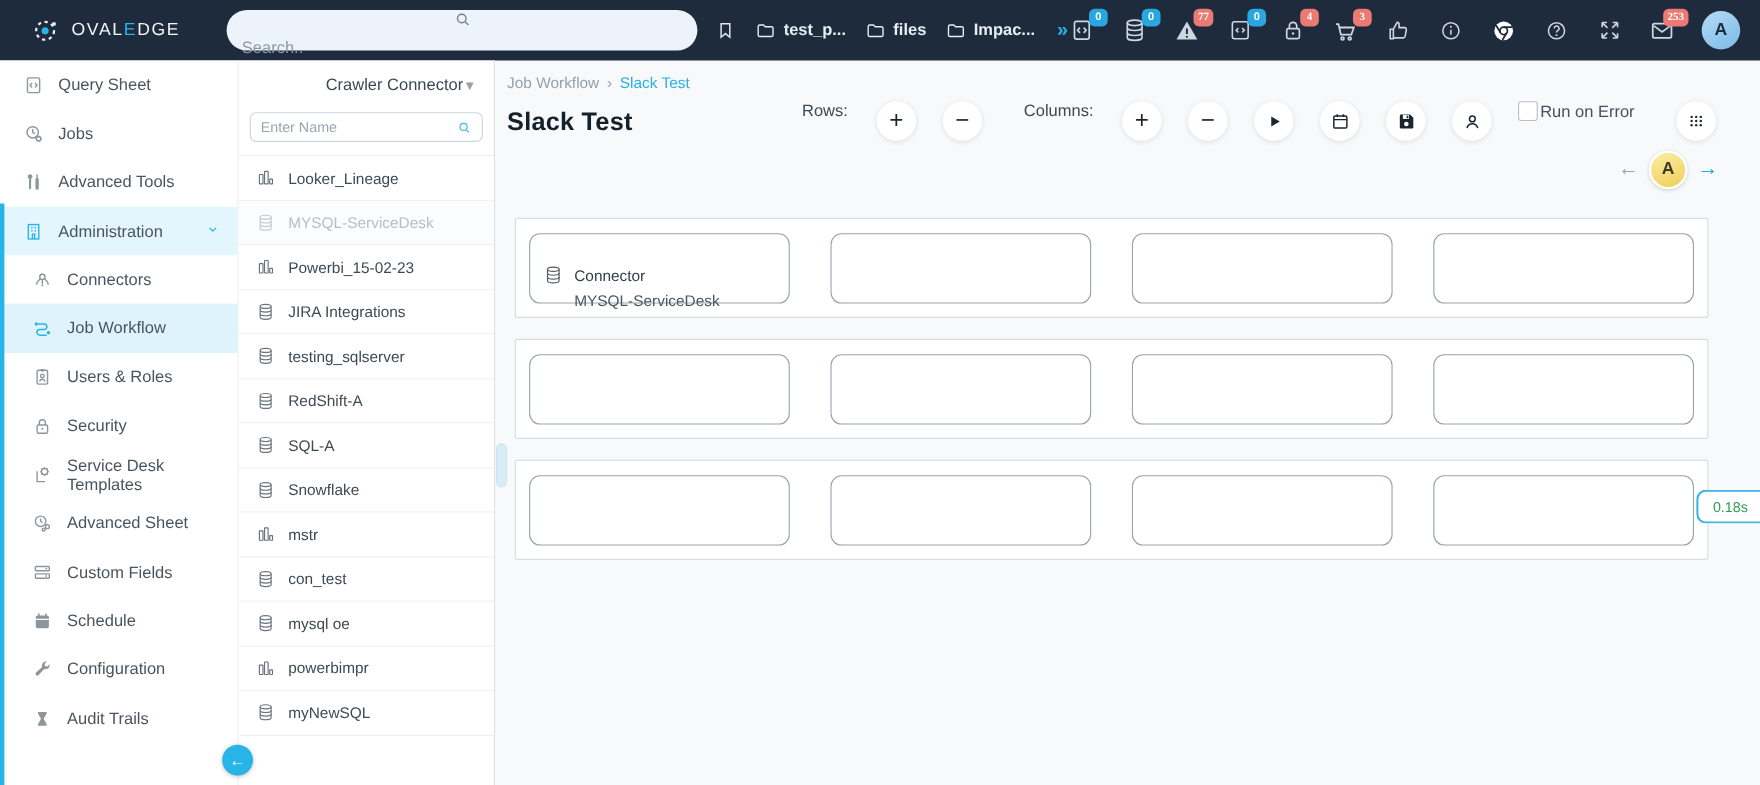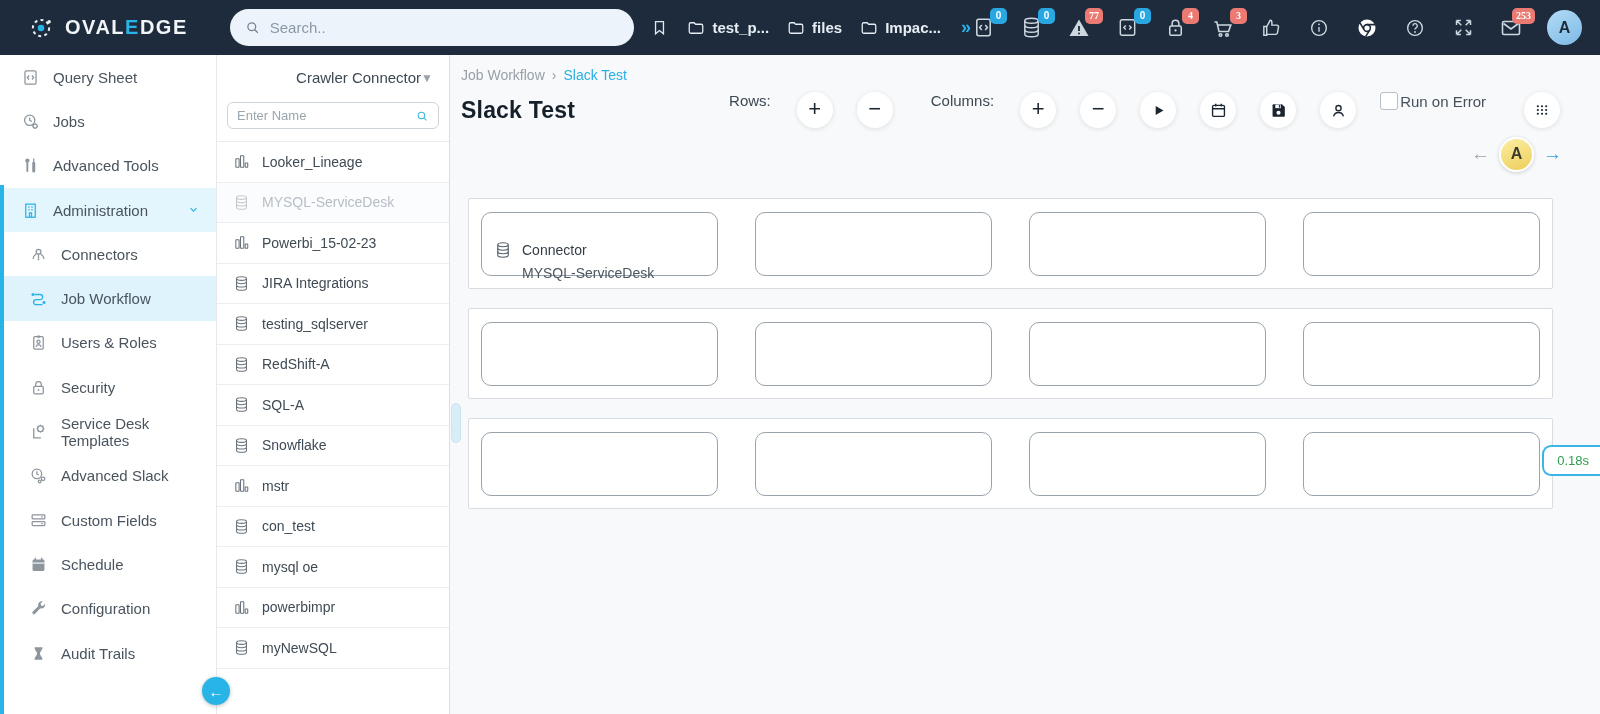--- a/index.html
+++ b/index.html
@@ -3,23 +3,23 @@
 <meta charset="utf-8">
 <style>
   * { margin:0; padding:0; box-sizing:border-box; }
   html,body { width:1600px; height:714px; overflow:hidden; }
   body { font-family:"Liberation Sans", sans-serif; background:#f7f9fa; position:relative; color:#3c4852; }
 
   
   .navbar { height:55px; background:#1e2b3c; display:flex; align-items:center; padding:0 18px 0 26px; }
   .brand { display:flex; align-items:center; gap:9px; margin-right:42px; }
   .brand-mark { width:30px; height:30px; position:relative; }
-  .brand-text { font-size:20px; font-weight:700; letter-spacing:1.5px; color:#f2f5f8; }
+  .brand-text { font-size:16px; font-weight:400; letter-spacing:1.5px; color:#f2f5f8; }
   .brand-text .accent { color:#29b4e8; }
-  .nav-search { width:480px; height:37px; background:#edf3fa; border-radius:19px; display:flex; align-items:center; padding:0 14px; gap:9px; }
+  .nav-search { width:480px; height:37px; background:#edf3fa; border-radius:19px; display:flex; align-items:center; padding:0 14px; gap:9px;flex-direction:column; }
   .nav-search input { border:none; outline:none; background:transparent; font-size:15px; color:#45505c; width:100%; font-family:"Liberation Sans",sans-serif; }
   .nav-search input::placeholder { color:#8b98a7; }
   .nav-tabs { display:flex; align-items:center; gap:18px; margin-left:16px; color:#dfe7ee; }
   .nav-tab { display:flex; align-items:center; gap:7px; font-size:15px; font-weight:600; color:#e6edf3; cursor:pointer; white-space:nowrap; }
   .more-chev { color:#29b4e8; font-size:18px; font-weight:700; margin-left:2px; }
   .nav-icons { display:flex; align-items:center; margin-left:auto; gap:24px; }
   .nav-ic { position:relative; color:#cdd7e0; width:24px; height:24px; display:flex; align-items:center; justify-content:center; cursor:pointer; }
   .badge { position:absolute; top:-8px; right:-12px; min-width:17px; height:16px; border-radius:5px; color:#fff; font-size:10px; font-weight:700; display:flex; align-items:center; justify-content:center; padding:0 4px; }
   .badge.blue { background:#2aa7e0; }
   .badge.red { background:#ea7a72;font-family:Liberation Serif, serif; }
@@ -445,21 +445,21 @@
           </svg>
         </span>
       <span>Service Desk Templates</span>
     </div>
     <div class="s-item sub">
       <span class="s-icon">
           <svg width="19" height="19">
             <use href="#i-adv-jobs"></use>
           </svg>
         </span>
-      <span>Advanced Slack</span>
+      <span>Advanced Sheet</span>
     </div>
     <div class="s-item sub">
       <span class="s-icon">
           <svg width="19" height="19">
             <use href="#i-rows"></use>
           </svg>
         </span>
       <span>Custom Fields</span>
     </div>
     <div class="s-item sub">

